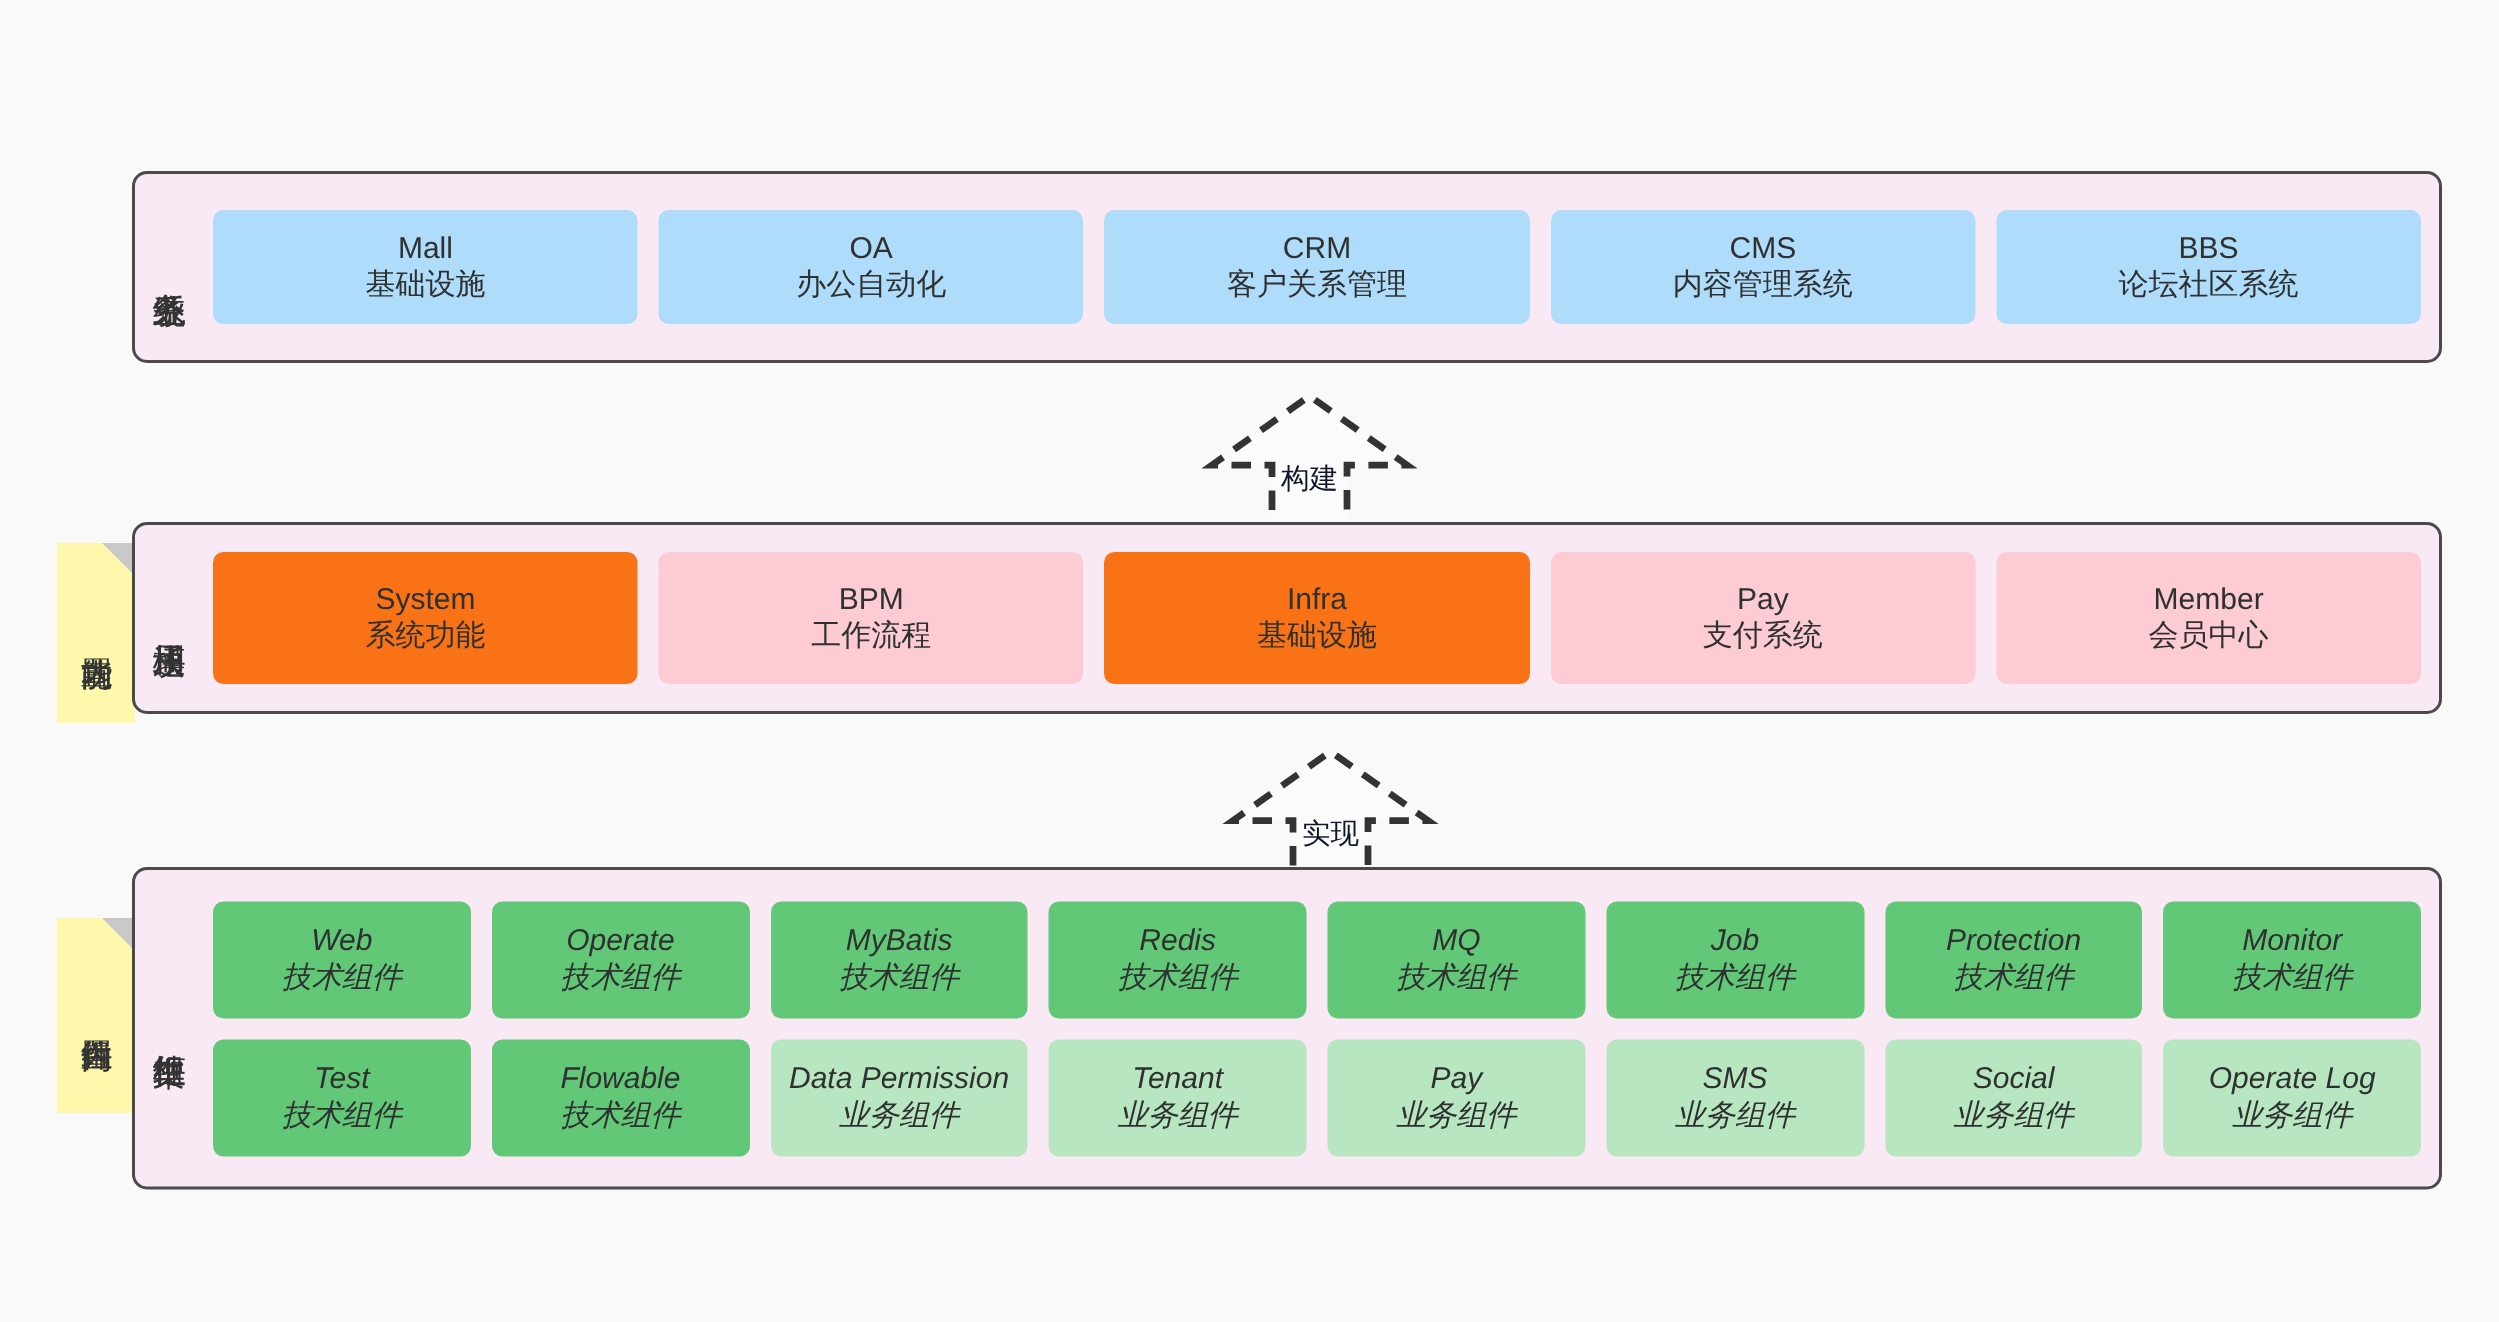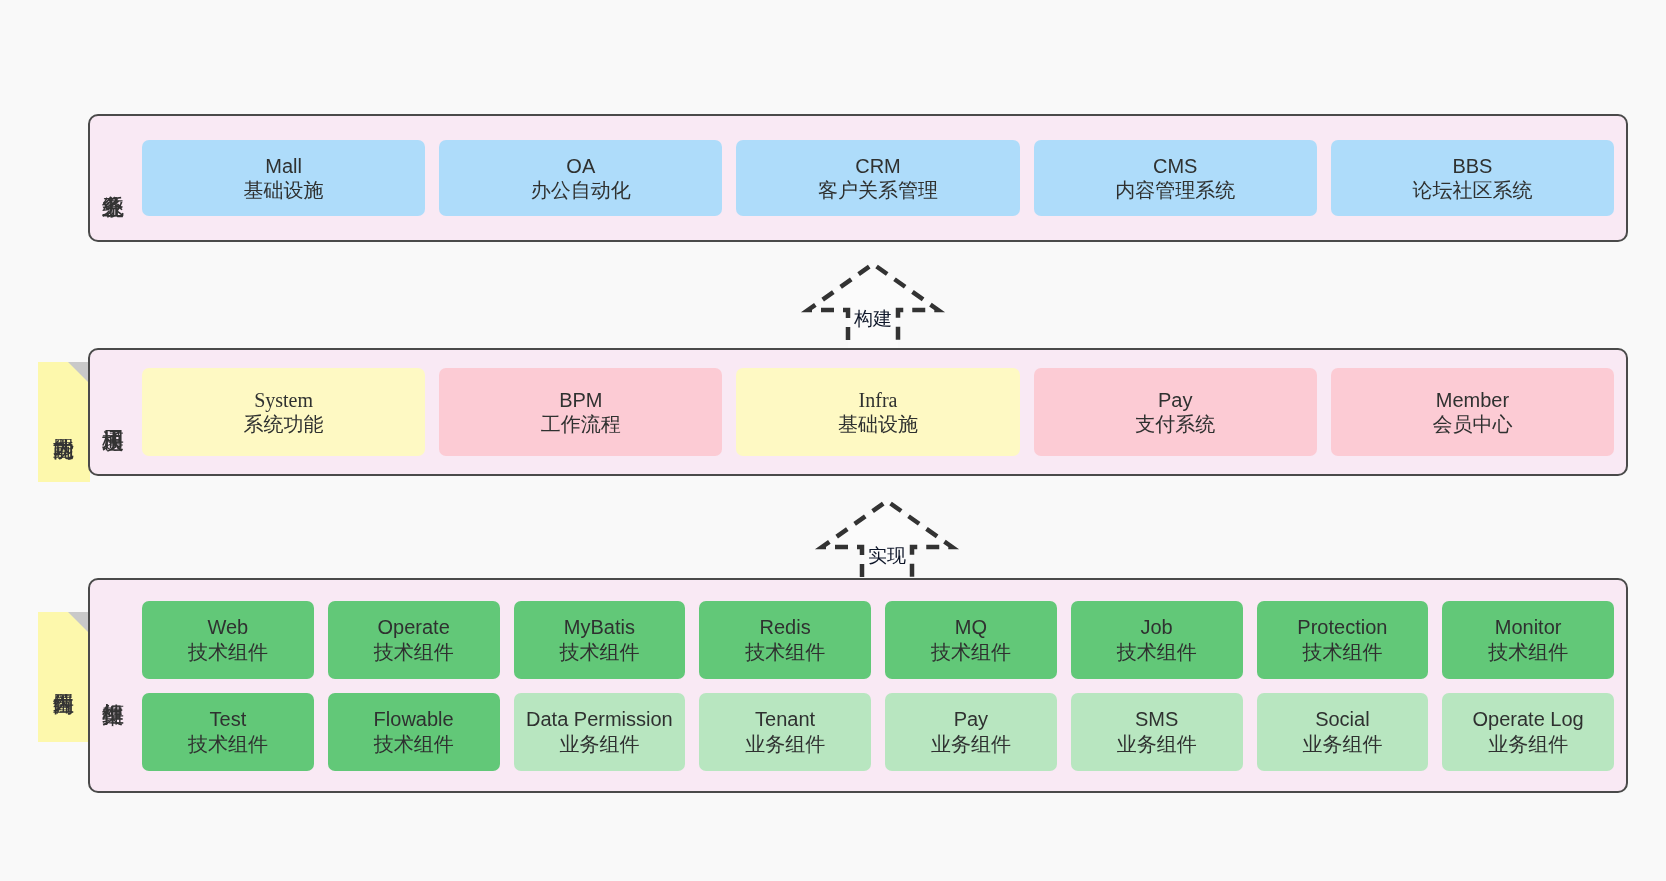--- a/index.html
+++ b/index.html
@@ -63,20 +63,21 @@
     justify-content: center;
     gap: 14px;
     padding: 12px 12px 12px 6px;
   }
   .cardrow {
     display: flex;
     width: 100%;
     align-items: stretch;
     justify-content: space-between;
     gap: 14px;
+    font-style: italic;
   }
 
   
   .card {
     flex: 1 1 0;
     border-radius: 7px;
     display: flex;
     flex-direction: column;
     align-items: center;
     justify-content: center;
@@ -84,21 +85,21 @@
     font-size: 20px;
     line-height: 1.22;
     color: #2f3130;
     padding: 6px 4px;
     box-sizing: border-box;
   }
   .card .ttl { display: block; }
   .card .sub { display: block; }
 
   .c-blue   { background: #aedcfa; height: 76px; }
-  .c-red    { background: #fef9c3; height: 88px; font-family: Liberation Serif, serif; }
+  .c-red    { background: #f97316; height: 88px; }
   .c-pink   { background: #fccbd4; height: 88px; }
   .c-green  { background: #62c878; height: 78px; }
   .c-lgreen { background: #b8e6c0; height: 78px; }
 
   
   .sticky {
     position: absolute;
     width: 52px;
     background: #fdf8ac;
     box-sizing: border-box;

